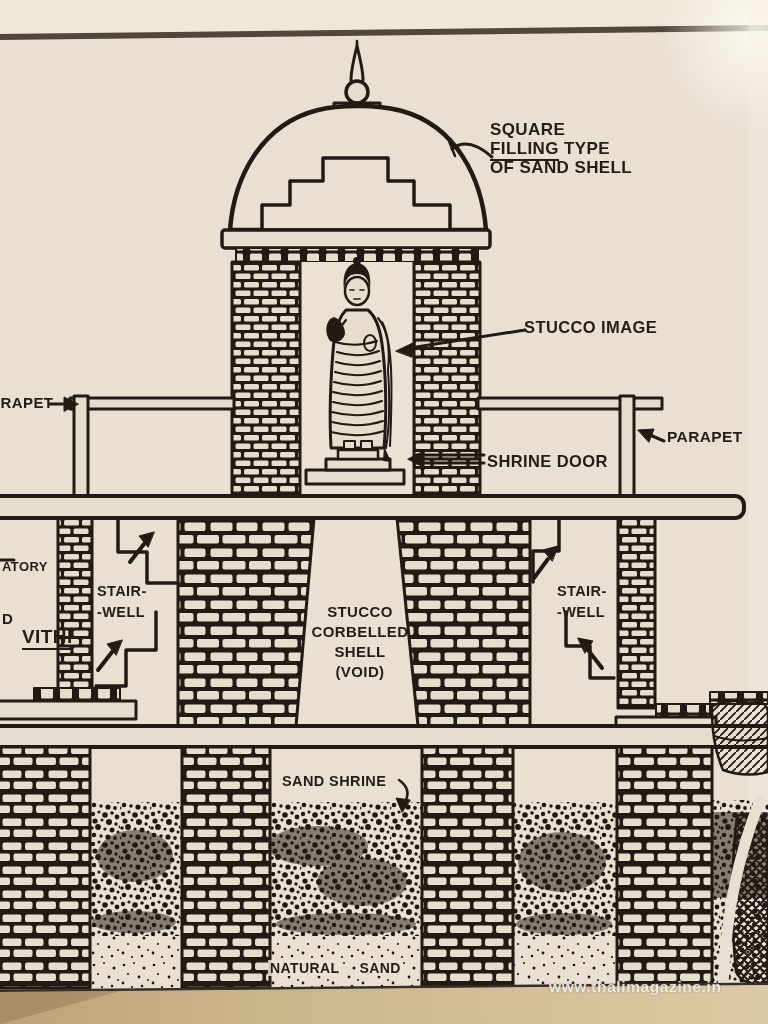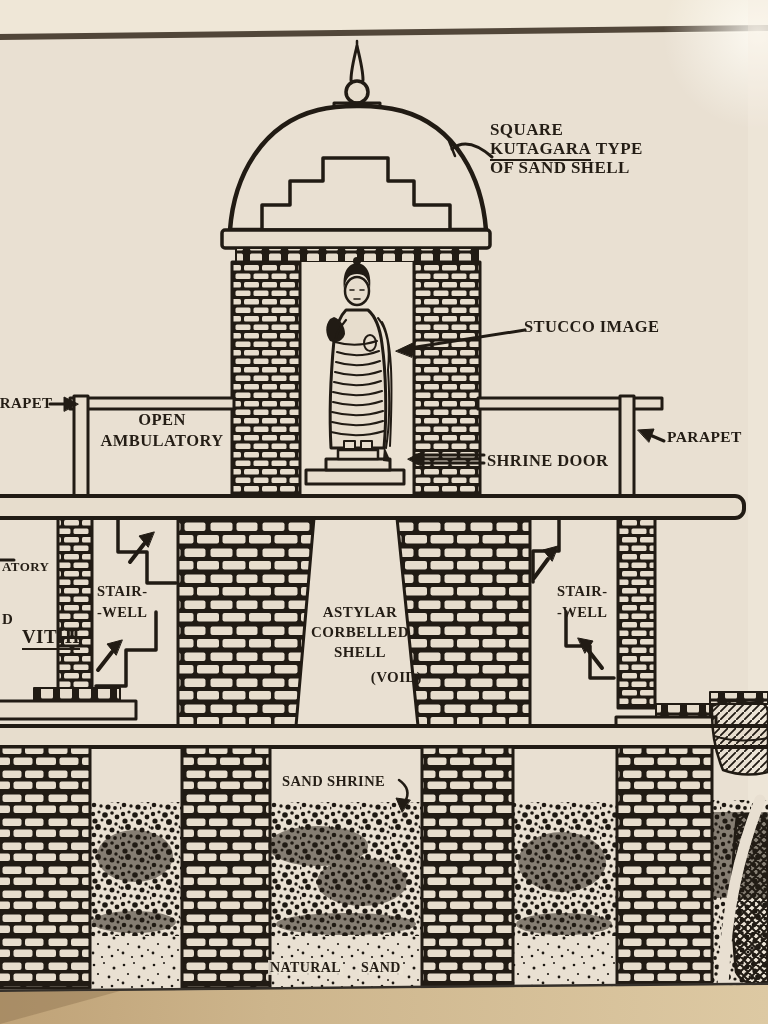--- a/index.html
+++ b/index.html
@@ -1,35 +1,35 @@
 <!DOCTYPE html>
 <html><head>
 <meta charset="utf-8">
 <style>
   html,body{margin:0;padding:0;background:#b9a88e;}
   #page{position:relative;width:768px;height:1024px;overflow:hidden;background:#ef4444;
-        font-family:Liberation Serif, serif;}
+        font-family:Liberation Sans, sans-serif;}
   #art{position:absolute;left:0;top:0;}
   .lbl{position:absolute;font-weight:700;color:#241d15;letter-spacing:.4px;white-space:nowrap;
        font-size:15px;line-height:20px;z-index:5;}
   .lbl .ln{display:block;}
   .u{border-bottom:2.5px solid #241d15;padding-bottom:1px;}
   #lbl-tower{left:490px;top:120px;font-size:17px;line-height:19px;}
   #lbl-stucco{left:524px;top:317px;font-size:16.5px;}
   #lbl-parapet-left{left:-20px;top:393px;font-size:15px;}
   #lbl-open-amb{left:92px;top:409px;width:140px;text-align:center;font-size:16.5px;line-height:21px;}
   #lbl-shrine{left:487px;top:451px;font-size:16.5px;}
   #lbl-parapet-right{left:667px;top:427px;font-size:15.5px;}
   #lbl-frag1{left:2px;top:557px;font-size:13px;}
   #lbl-frag2{left:2px;top:609px;font-size:15px;}
   #lbl-frag3{left:22px;top:627px;font-size:19px;}
   #lbl-stair-left{left:97px;top:581px;font-size:14.5px;line-height:21px;}
   #lbl-stair-right{left:557px;top:581px;font-size:14.5px;line-height:21px;}
   #lbl-shaft{left:298px;top:602px;width:124px;text-align:center;font-size:15px;line-height:20px;}
-  #lbl-shaft .gap{margin-top:5px;text-align:right;}
+  #lbl-shaft .gap{}
   #lbl-sand{left:282px;top:771px;font-size:14.5px;}
   #lbl-natural{left:268px;top:958px;font-size:14px;}
   #lbl-natural .w{background:rgba(235,227,213,.85);padding:0 2px;}
   #lbl-natural .w2{margin-left:16px;}
   #lbl-watermark{left:549px;top:977px;font-size:15.5px;letter-spacing:.6px;font-weight:700;
       color:rgba(248,245,238,.88);text-shadow:0 0 2px rgba(110,100,85,.65);z-index:9;}
 </style>
 </head>
 <body>
 
@@ -250,58 +250,55 @@
 
   <g>
     <line x1="0" y1="991" x2="768" y2="984" stroke="#35302a" stroke-width="3"></line>
     <path d="M0,992 L768,985 L768,1024 L0,1024 Z" fill="url(#bandGrad)"></path>
     <path d="M0,992 L120,991 L0,1024 Z" fill="#8d744f" opacity="0.45"></path>
   </g>
 </svg>
 
 <div class="lbl" id="lbl-tower">
   <span class="ln">SQUARE</span>
-  <span class="ln"><span class="u">KUTAGARA</span>&nbsp;<span>TYPE</span></span>
+  <span class="ln"><span class="u">FILLING</span>&nbsp;<span>TYPE</span></span>
   <span class="ln">OF SAND SHELL</span>
 </div>
 
 <div class="lbl" id="lbl-stucco">STUCCO IMAGE</div>
 
 <div class="lbl" id="lbl-parapet-left">PARAPET</div>
 
-<div class="lbl" id="lbl-open-amb">
-  <span class="ln">OPEN</span>
-  <span class="ln">AMBULATORY</span>
-</div>
 
 <div class="lbl" id="lbl-shrine">SHRINE DOOR</div>
 
 <div class="lbl" id="lbl-parapet-right">PARAPET</div>
 
 <div class="lbl" id="lbl-frag1">ATORY</div>
 <div class="lbl" id="lbl-frag2">D</div>
 <div class="lbl u" id="lbl-frag3">VITHI</div>
 
 <div class="lbl" id="lbl-stair-left">
   <span class="ln">STAIR-</span>
   <span class="ln">-WELL</span>
 </div>
 
 <div class="lbl" id="lbl-stair-right">
   <span class="ln">STAIR-</span>
   <span class="ln">-WELL</span>
 </div>
 
 <div class="lbl" id="lbl-shaft">
-  <span class="ln">ASTYLAR</span>
+  <span class="ln">STUCCO</span>
   <span class="ln">CORBELLED</span>
   <span class="ln">SHELL</span>
   <span class="ln gap">(VOID)</span>
 </div>
 
 <div class="lbl" id="lbl-sand">SAND SHRINE</div>
 
 <div class="lbl" id="lbl-natural">
   <span class="w">NATURAL</span><span class="w w2">SAND</span>
 </div>
 
+<div class="lbl" id="lbl-watermark">www.thalimagazine.in</div>
 
 </div>
 
 </body></html>

